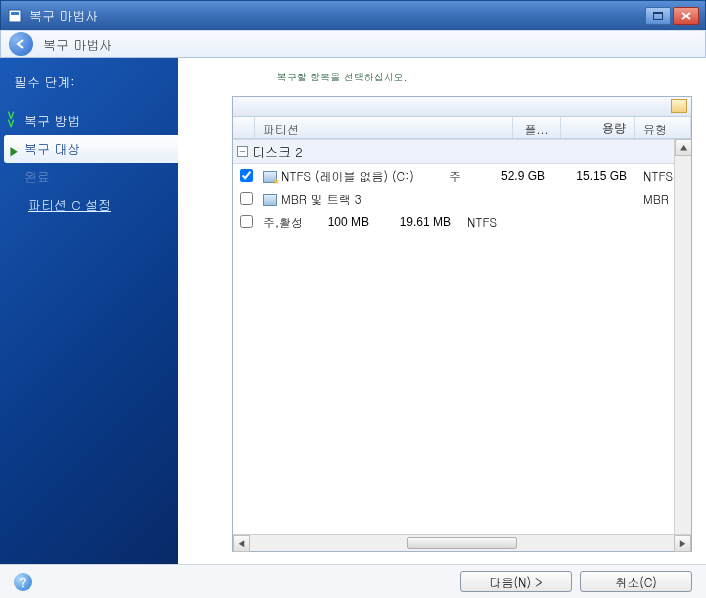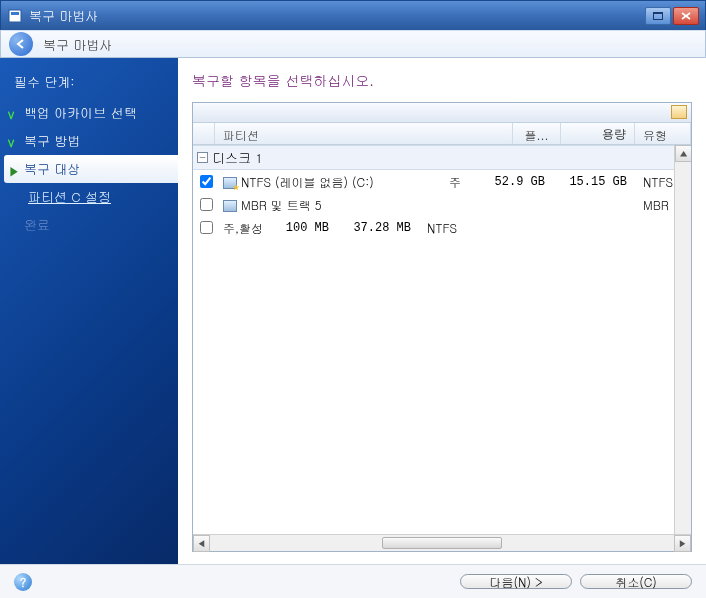--- a/index.html
+++ b/index.html
@@ -17,35 +17,35 @@
 .winbtn.max { background: linear-gradient(to bottom, #a8c8f0, #5a8fd6); border: 1px solid #3a6aa8; color: #1a3a6e; }
 .winbtn.close { background: linear-gradient(to bottom, #f09a8a, #d64a3a); border: 1px solid #a82a1a; color: #fff; }
 
 .toolbar {
   height: 28px; background: linear-gradient(to bottom, #f8faff, #e8f0fa);
   border: 1px solid #b0c4de; border-top: 1px solid #d0e0f0; display: flex; align-items: center; padding: 0 8px;
 }
 .backbtn { width: 24px; height: 24px; border-radius: 50%; background: radial-gradient(circle at 30% 30%, #8ab8f0, #2a6ad0); display: flex; align-items: center; justify-content: center; color: #fff; margin-right: 10px; }
 .toolbar-title { font-size: 13px; color: #333; }
 
-.mainrow { display: flex; height: 506px; }
+.mainrow { display: flex; height: 506px; gap: 40px; }
 .sidebar {
   width: 178px; background: linear-gradient(135deg, #1a5ab8 0%, #0a3a88 60%, #082a68 100%);
   color: #fff; padding: 10px 0; font-size: 13px;
 }
 .sidebar .sec-title { padding: 4px 14px 8px; font-weight: normal; }
 .step { padding: 4px 14px 4px 24px; position: relative; line-height: 20px; cursor: default; }
 .step .chk { position: absolute; left: 8px; top: 5px; color: #40e040; font-weight: bold; font-size: 13px; }
 .step.current { background: linear-gradient(to bottom, #fff, #e8f0fa); color: #0a3a88; border-radius: 3px 0 0 3px; margin-left: 4px; padding-left: 20px; }
 .step.current .arrow { position: absolute; left: 4px; top: 6px; color: #2a8a2a; font-size: 12px; }
 .step.link { text-decoration: underline; color: #dff0ff; padding-left: 28px; }
 .step.dim { color: #6a8ac8; }
 
 .content { flex: 1; padding: 12px 14px 0 14px; display: flex; flex-direction: column; }
-.content-title { font-size: 14px; color: #701a75; margin-bottom: 12px; }
+.content-title { font-size: 10px; color: #14532d; margin-bottom: 12px; margin-left: 45px; }
 
 .listpane { flex: 1; border: 1px solid #a0b4c8; display: flex; flex-direction: column; min-height: 0; }
 .listpane .topstrip { height: 20px; background: linear-gradient(to bottom, #f8faff, #e0e8f4); border-bottom: 1px solid #c0d0e0; position: relative; }
 .topstrip .mailicon { position: absolute; right: 4px; top: 2px; width: 16px; height: 14px; background: linear-gradient(to bottom, #fff4d0, #f4d080); border: 1px solid #c8a040; }
 
 .colhdr { display: flex; height: 22px; background: linear-gradient(to bottom, #fafcff, #e4ecf6); border-bottom: 1px solid #c0d0e0; font-size: 12px; color: #333; }
 .colhdr .c { border-right: 1px solid #d0dce8; padding: 3px 8px; white-space: nowrap; overflow: hidden; }
 .c-chk { width: 22px; }
 .c-part { flex: 1; min-width: 130px; }
 .c-flg { width: 48px; text-align: center; }
@@ -55,38 +55,38 @@
 
 .rows { flex: 1; background: #fff; overflow: auto; font-size: 12px; position: relative; }
 .grp { background: #eef3fb; border-top: 1px solid #d0dce8; border-bottom: 1px solid #d0dce8; padding: 2px 4px; display: flex; align-items: center; font-size: 13px; }
 .grp .exp { width: 11px; height: 11px; border: 1px solid #7a8aa0; background: #fff; display: flex; align-items: center; justify-content: center; font-size: 9px; line-height: 1; margin-right: 4px; color: #334; }
 .row { display: flex; align-items: center; padding: 2px 0; }
 .row .c { padding: 1px 8px; white-space: nowrap; overflow: hidden; }
 .row .c-chk { display: flex; align-items: center; justify-content: flex-end; padding-right: 2px; }
 .row input[type=checkbox] { width: 13px; height: 13px; }
 .row .pticon { display: inline-block; width: 14px; height: 12px; background: linear-gradient(to bottom, #e0f0ff, #a0c0e0); border: 1px solid #6a8ab0; margin-right: 4px; vertical-align: middle; position: relative; }
 .row .pticon.star::after { content: "★"; position: absolute; right: -4px; bottom: -4px; color: #f0c030; font-size: 8px; }
-.c-cap, .c-used { font-family: Liberation Mono, monospace; }
+.c-cap, .c-used { font-family: Liberation Sans, sans-serif; }
 
 .hscroll { height: 17px; background: #f0f0f0; border-top: 1px solid #d0d0d0; position: relative; }
 .hscroll .thumb { position: absolute; left: 38%; top: 2px; width: 24%; height: 12px; background: linear-gradient(to bottom, #fafafa, #d8d8d8); border: 1px solid #b0b0b0; border-radius: 2px; }
 .hscroll .arr { position: absolute; top: 0; width: 17px; height: 17px; background: linear-gradient(to bottom, #fafafa, #e0e0e0); border: 1px solid #c0c0c0; display: flex; align-items: center; justify-content: center; font-size: 9px; color: #555; }
 .hscroll .arr.l { left: 0; }
 .hscroll .arr.r { right: 0; }
 
 .vscroll { position: absolute; right: 0; top: 0; bottom: 0; width: 17px; background: #f0f0f0; border-left: 1px solid #d0d0d0; }
 .vscroll .arr { width: 17px; height: 17px; background: linear-gradient(to bottom, #fafafa, #e0e0e0); border: 1px solid #c0c0c0; display: flex; align-items: center; justify-content: center; font-size: 9px; color: #555; }
 
 .footer {
   height: 34px; border-top: 1px solid #d0d8e4; background: #f4f6fa;
   display: flex; align-items: center; padding: 0 14px;
 }
 .helpbtn { width: 18px; height: 18px; border-radius: 50%; background: radial-gradient(circle at 30% 30%, #b0d8ff, #2a7ad0); color: #fff; display: flex; align-items: center; justify-content: center; font-size: 12px; font-weight: bold; }
 .footer .spacer { flex: 1; }
-.btn { min-width: 112px; height: 15px; margin-left: 8px; background: linear-gradient(to bottom, #fdfdfd, #e8e8e8); border: 1px solid #8a98a8; border-radius: 9px; font-size: 12px; padding: 0 10px; display: flex; align-items: center; justify-content: center; }
+.btn { min-width: 112px; height: 21px; margin-left: 8px; background: linear-gradient(to bottom, #fdfdfd, #e8e8e8); border: 1px solid #8a98a8; border-radius: 3px; font-size: 12px; padding: 0 10px; display: flex; align-items: center; justify-content: center; }
 </style>
 </head>
 <body>
 
 <div class="titlebar">
   <span class="icon-slot">
     <svg width="14" height="14" viewBox="0 0 14 14">
         <rect x="1" y="1" width="12" height="12" fill="#fff" stroke="#2a5a9e"></rect>
         <rect x="3" y="3" width="8" height="3" fill="#3a7ad0"></rect>
       </svg>
@@ -115,87 +115,86 @@
   </div>
   <span class="toolbar-title">복구 마법사</span>
 </div>
 
 <div class="mainrow">
   <div class="sidebar">
     <div class="sec-title">필수 단계:</div>
 
     <div class="step">
       <span class="chk">v</span>
-      <span>백업 아카이브 선택</span>
     </div>
     <div class="step">
       <span class="chk">v</span>
       <span>복구 방법</span>
     </div>
     <div class="step current">
       <span class="arrow">▶</span>
       <span>복구 대상</span>
     </div>
+    <div class="step dim">
+      <span>완료</span>
+    </div>
     <div class="step link">
       <span>파티션 C 설정</span>
-    </div>
-    <div class="step dim">
-      <span>완료</span>
     </div>
   </div>
 
   <div class="content">
     <div class="content-title">복구할 항목을 선택하십시오.</div>
 
     <div class="listpane">
       <div class="topstrip">
         <div class="mailicon"></div>
       </div>
       <div class="colhdr">
         <div class="c c-chk"></div>
         <div class="c c-part">파티션</div>
         <div class="c c-flg">플...</div>
         <div class="c c-cap">용량</div>
         <div class="c c-type">유형</div>
       </div>
       <div class="rows">
         <div class="grp">
           <span class="exp">−</span>
-          <span>디스크 1</span>
+          <span>디스크 2</span>
         </div>
 
         <div class="row">
           <div class="c c-chk">
               <input type="checkbox" checked="" style="">
             </div>
           <div class="c c-part"><span class="pticon star"></span><span>NTFS (레이블 없음) (C:)</span></div>
           <div class="c c-flg">주</div>
           <div class="c c-cap">52.9 GB</div>
           <div class="c c-used">15.15 GB</div>
           <div class="c c-type">NTFS</div>
         </div>
 
         <div class="row">
           <div class="c c-chk">
               <input type="checkbox" style="">
             </div>
-          <div class="c c-part"><span class="pticon"></span><span>MBR 및 트랙 5</span></div>
+          <div class="c c-part"><span class="pticon"></span><span>MBR 및 트랙 3</span></div>
           <div class="c c-flg"></div>
           <div class="c c-cap"></div>
           <div class="c c-used"></div>
           <div class="c c-type">MBR 및 !</div>
         </div>
 
         <div class="row">
           <div class="c c-chk">
               <input type="checkbox" style="">
             </div>
           <div class="c c-flg">주,활성</div>
           <div class="c c-cap">100 MB</div>
-          <div class="c c-used">37.28 MB</div>
+          <div class="c c-used">19.61 MB</div>
           <div class="c c-type">NTFS</div>
         </div>
 
         <div class="vscroll">
           <div class="arr">▲</div>
         </div>
       </div>
       <div class="hscroll">
         <div class="arr l">◀</div>
         <div class="thumb"></div>

